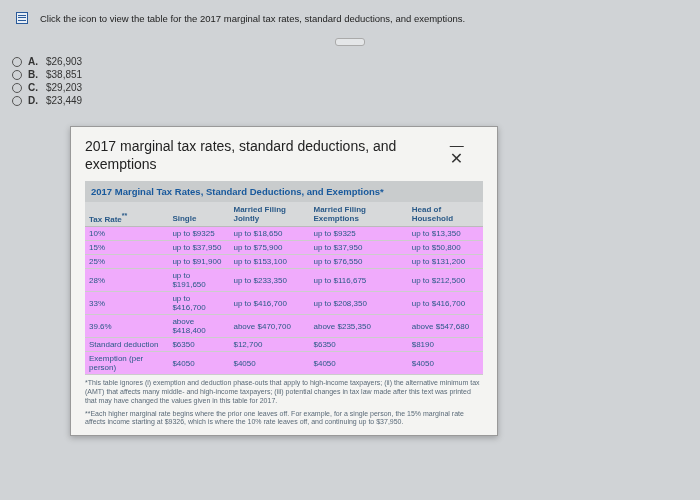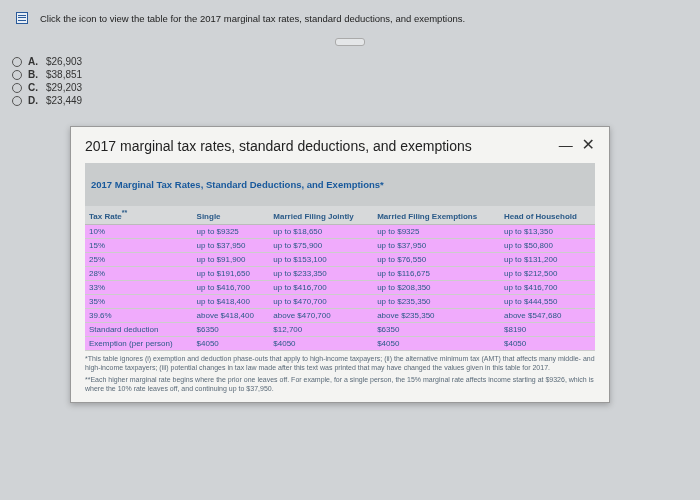--- a/index.html
+++ b/index.html
@@ -9,26 +9,26 @@
   .icon-row { margin-top: 6px; font-size: 9.5px; display: flex; align-items: center; gap: 12px; color: #222; padding-left: 8px; }
   .table-icon { width: 12px; height: 12px; border: 1px solid #2a5a9a; display: inline-flex; flex-direction: column; justify-content: space-around; padding: 1px; background: #e8eef5; }
   .table-icon span { height: 1px; background: #2a5a9a; }
   .divider-area { margin-top: 14px; display: flex; justify-content: center; }
   .divider-pill { width: 30px; height: 8px; border: 1px solid #aaa; border-radius: 3px; background: #e4e6e8; }
   .options { margin-top: 10px; padding-left: 4px; }
   .opt { display: flex; align-items: center; gap: 6px; margin: 2px 0; font-size: 10px; }
   .radio { width: 10px; height: 10px; border: 1.2px solid #555; border-radius: 50%; }
   .opt b { font-weight: bold; margin-right: 2px; }
   .modal-wrap { position: relative; margin: 14px 0 0 70px; }
-  .modal { width: 540px; background: #f4f4f2; border: 1px solid #999; box-shadow: 0 2px 6px rgba(0,0,0,0.25); padding: 10px 14px 8px; }
+  .modal { width: 428px; background: #f4f4f2; border: 1px solid #999; box-shadow: 0 2px 6px rgba(0,0,0,0.25); padding: 10px 14px 8px; }
   .modal-head { display: flex; justify-content: space-between; align-items: flex-start; }
   .modal-title { font-size: 14px; font-weight: 500; color: #222; padding-right: 8px; line-height: 1.3; }
   .close { font-size: 16px; line-height: 0.8; color: #333; cursor: pointer; }
   .minus { font-size: 14px; color: #333; margin-right: 6px; }
-  .subhead { background: #c9cccd; padding: 16px 6px; font-size: 9.5px; color: #18599c; font-weight: bold; margin-top: 8px; }
+  .subhead { background: #c9cccd; padding: 5px 6px; font-size: 9.5px; color: #18599c; font-weight: bold; margin-top: 8px; }
   .tbl { width: 100%; border-collapse: collapse; font-size: 8px; color: #2a5a88; }
   .tbl th { text-align: left; font-weight: bold; padding: 3px 4px; background: #d7d9da; border-bottom: 1px solid #bbb; color: #2a5a88; vertical-align: bottom; }
   .tbl td { padding: 2px 4px; border-bottom: 1px solid #ccc; background: #f0abfc; }
   .foot { font-size: 7px; color: #5a6a78; margin-top: 4px; line-height: 1.25; }
   .sup { font-size: 7px; vertical-align: super; }
 </style>
 </head>
 <body>
 
 <div class="top">
@@ -118,27 +118,20 @@
             <td>up to $212,500</td>
           </tr>
           <tr>
             <td>33%</td>
             <td>up to $416,700</td>
             <td>up to $416,700</td>
             <td>up to $208,350</td>
             <td>up to $416,700</td>
           </tr>
           <tr>
-            <td>35%</td>
-            <td>up to $418,400</td>
-            <td>up to $470,700</td>
-            <td>up to $235,350</td>
-            <td>up to $444,550</td>
-          </tr>
-          <tr>
             <td>39.6%</td>
             <td>above $418,400</td>
             <td>above $470,700</td>
             <td>above $235,350</td>
             <td>above $547,680</td>
           </tr>
           <tr>
             <td>Standard deduction</td>
             <td>$6350</td>
             <td>$12,700</td>

